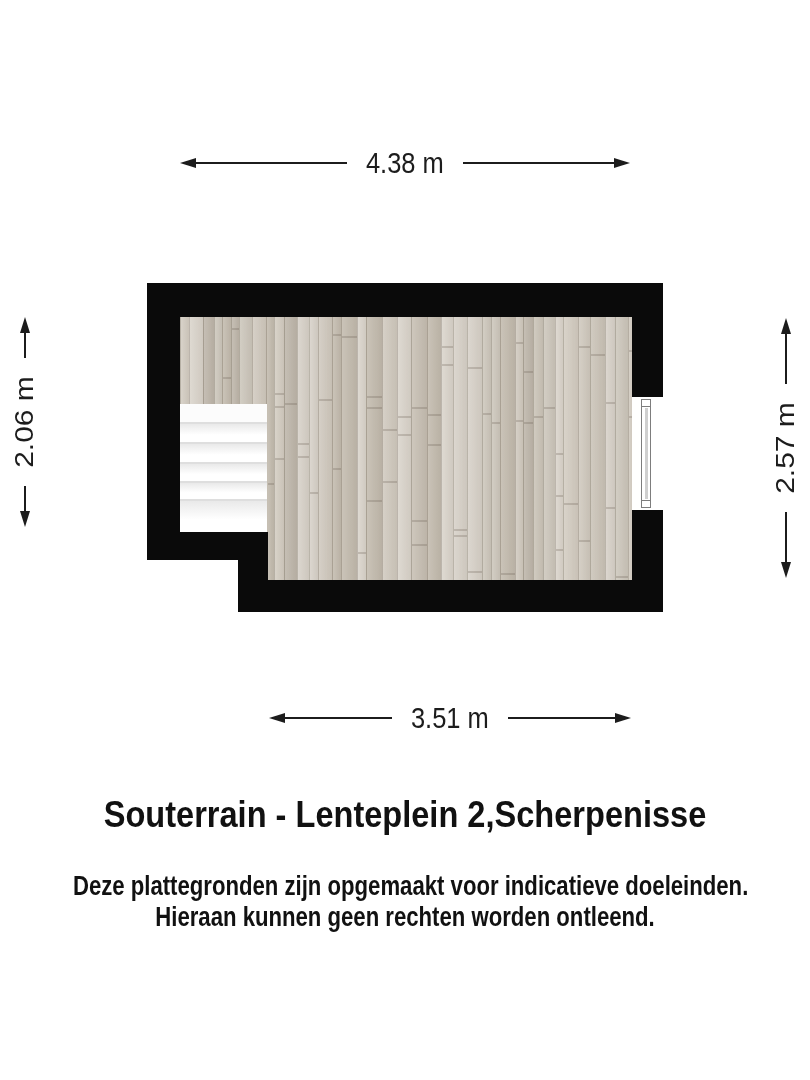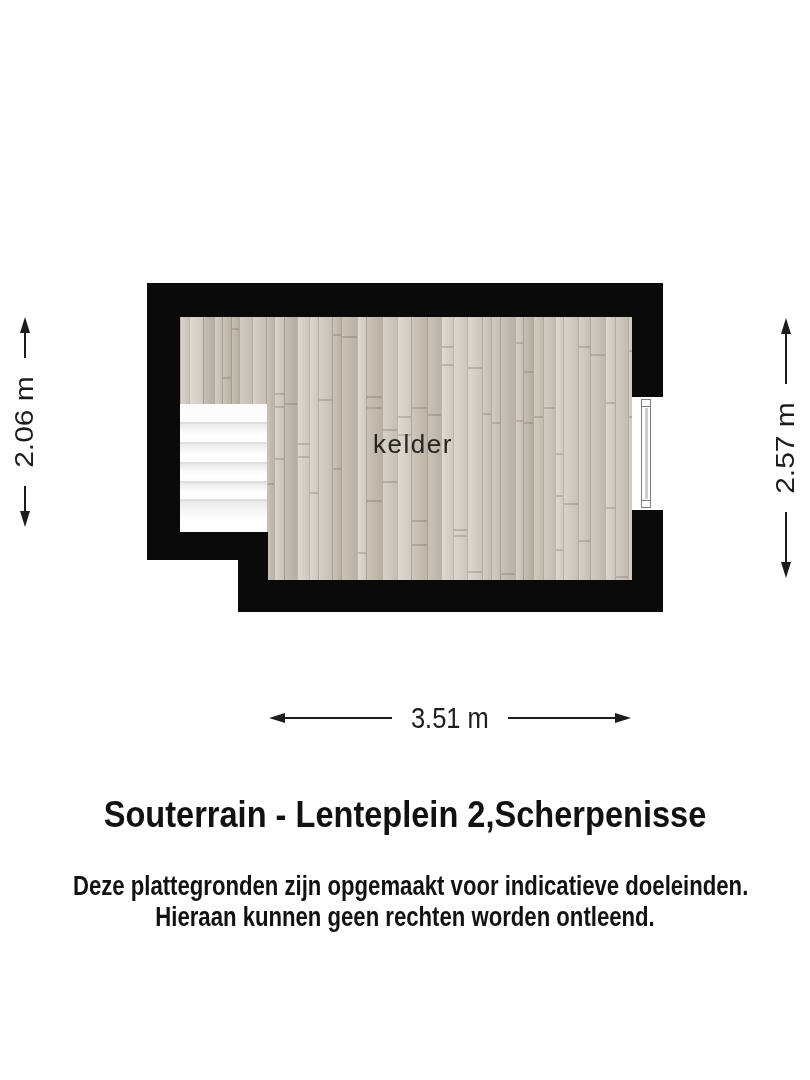--- a/index.html
+++ b/index.html
@@ -75,20 +75,27 @@
     font-size:27px;line-height:31px;font-weight:bold;color:#111;
     transform:scaleX(.82);transform-origin:50% 0;
   }
   .disclaimer div{white-space:nowrap;}
 </style>
 </head>
 <body>
 
 <div class="canvas">
 
+  <div class="dim dim-h" id="dim-top">
+    <span class="ah ah-l"></span>
+    <span class="dline-h"></span>
+    <span class="dim-label">4.38 m</span>
+    <span class="dline-h"></span>
+    <span class="ah ah-r"></span>
+  </div>
 
   <div class="dim dim-v" id="dim-left">
     <span class="ah ah-u"></span>
     <span class="dline-v"></span>
     <span class="vlabelbox">
       <span class="vlabel">2.06 m</span>
     </span>
     <span class="dline-v"></span>
     <span class="ah ah-d"></span>
   </div>
@@ -269,21 +276,20 @@
         <div class="tread" style="height: 19px;"></div>
         <div class="tread" style="height: 18px;"></div>
         <div class="tread" style="height: 33px;"></div>
       </div>
     <div class="window-opening"></div>
     <div class="window-frame">
       <span class="window-cap-top"></span>
       <span class="window-stripe"></span>
       <span class="window-cap-bottom"></span>
     </div>
-    <div class="room-label">kelder</div>
   </div>
 
   <div class="title">Souterrain - Lenteplein 2,Scherpenisse</div>
   <div class="disclaimer">
     <div>Deze plattegronden zijn opgemaakt voor indicatieve doeleinden.</div>
     <div>Hieraan kunnen geen rechten worden ontleend.</div>
   </div>
 
 </div>
 

